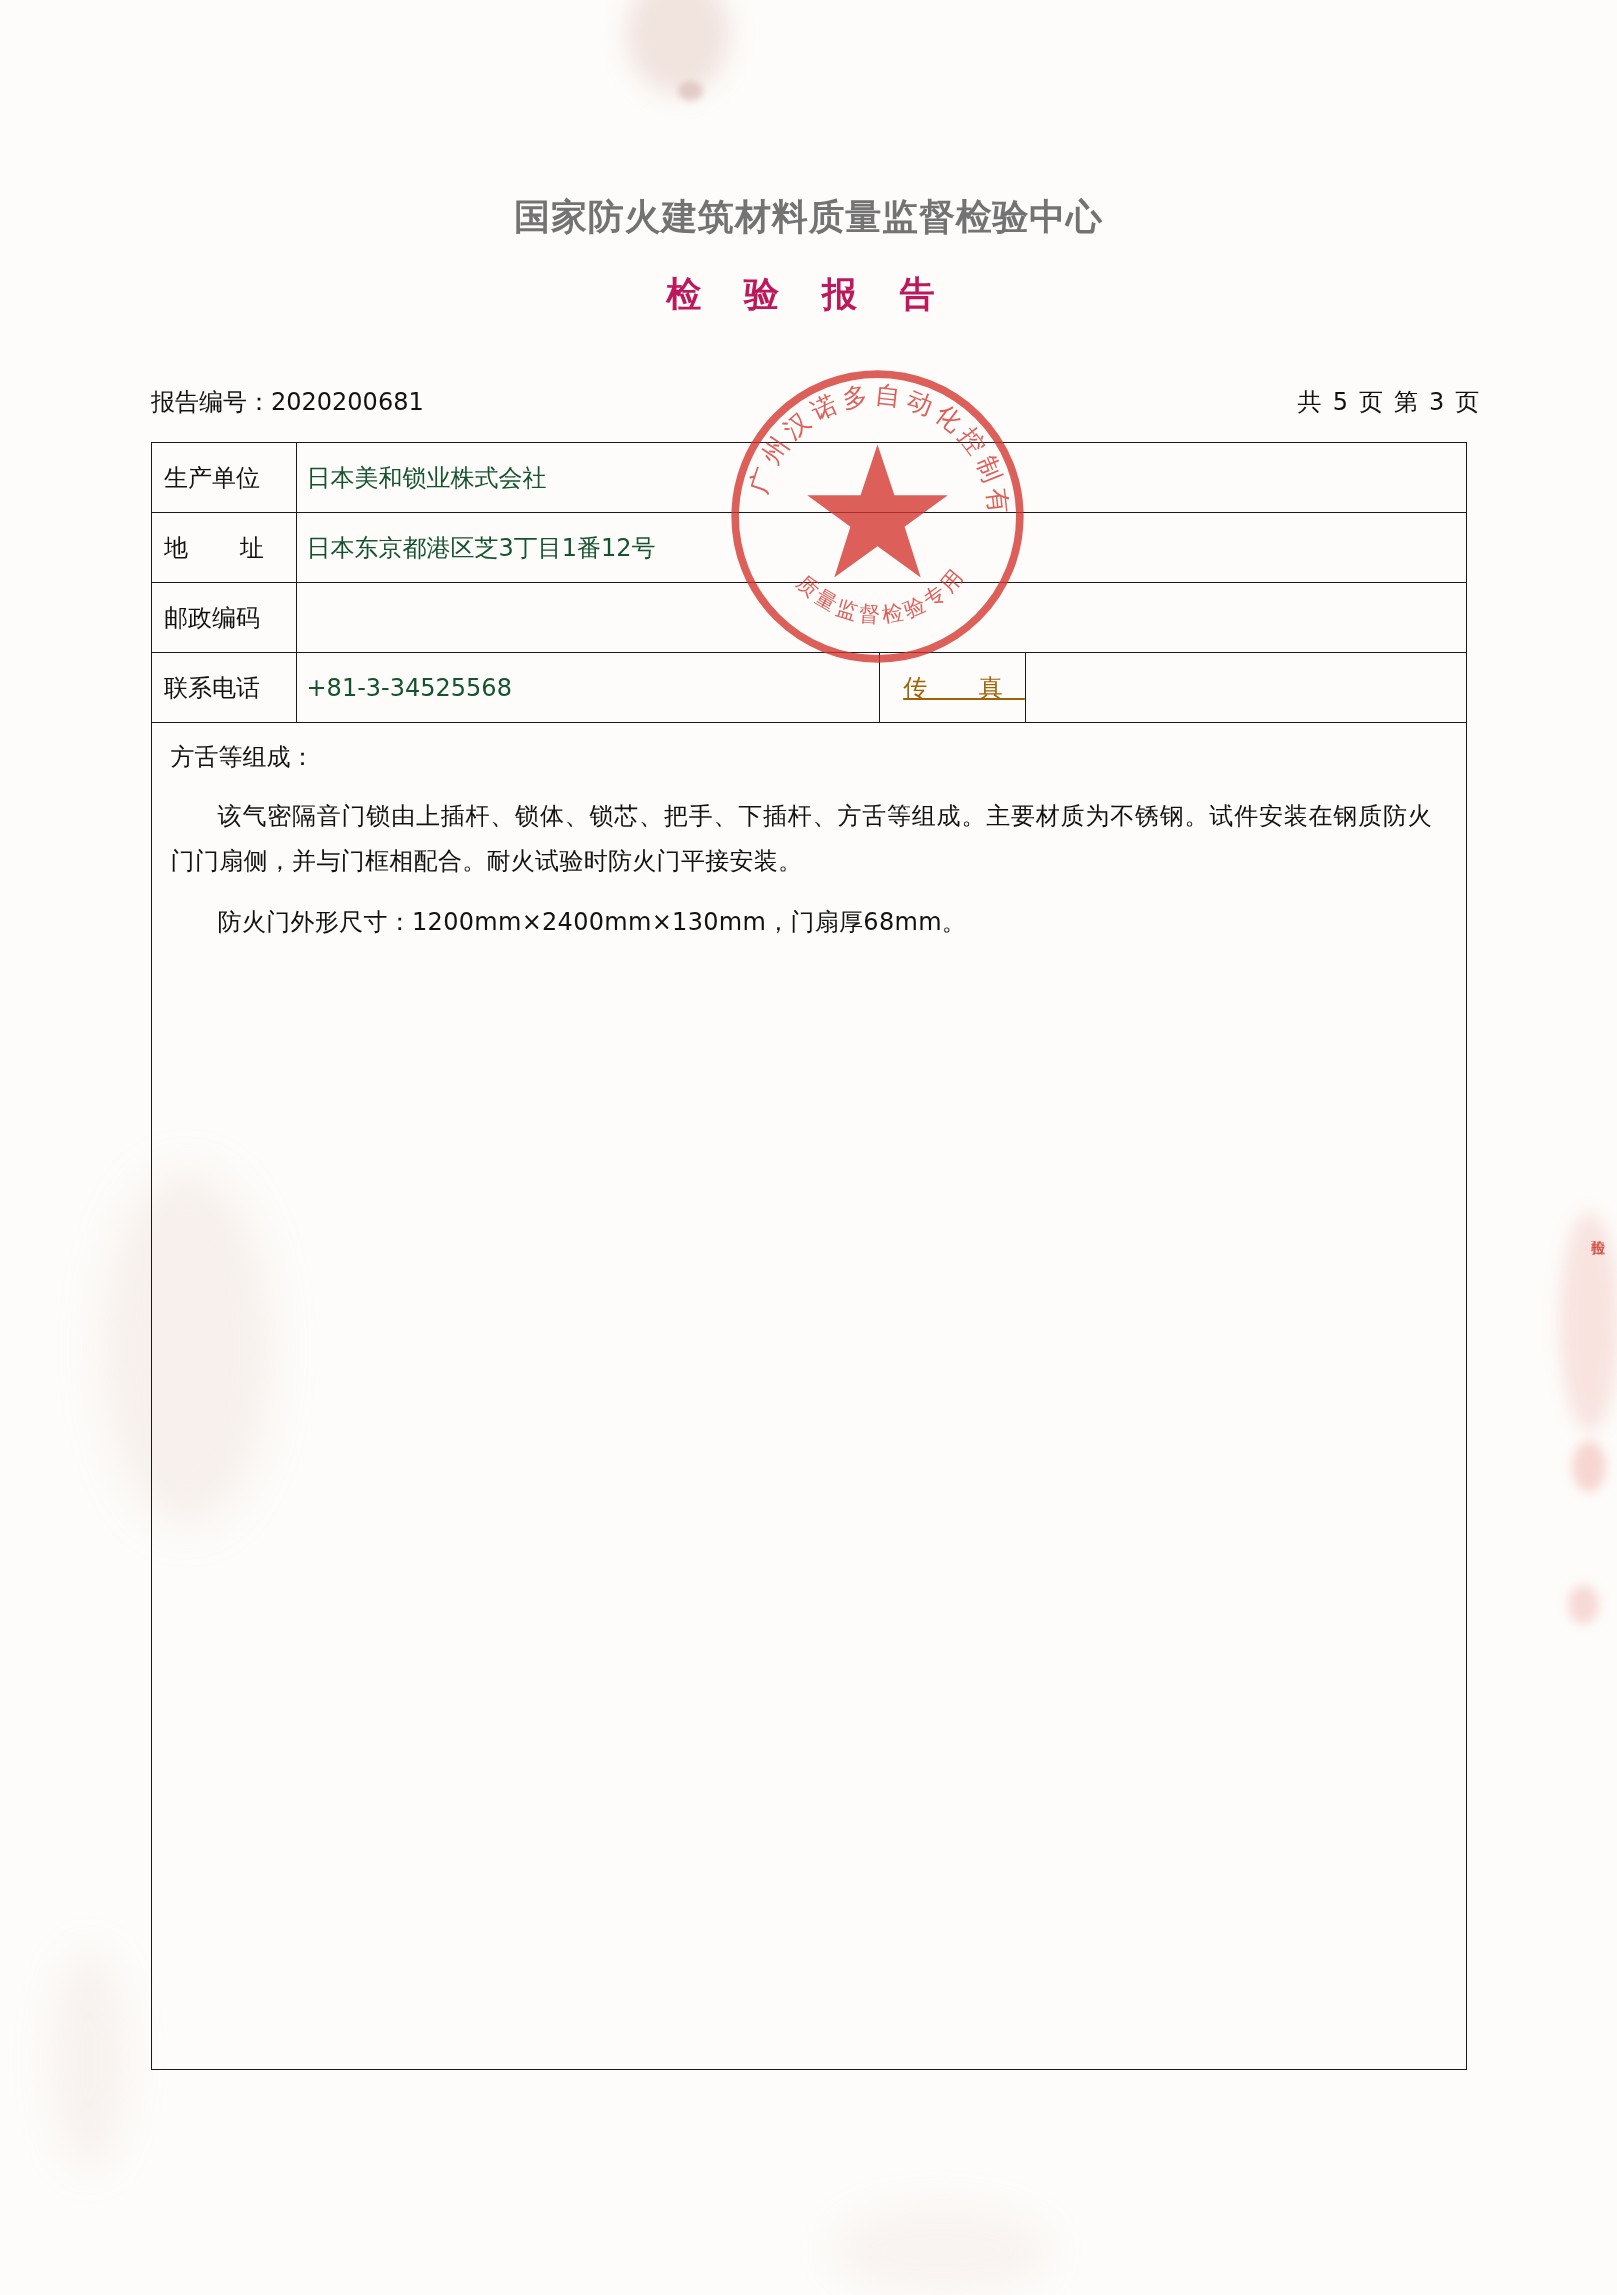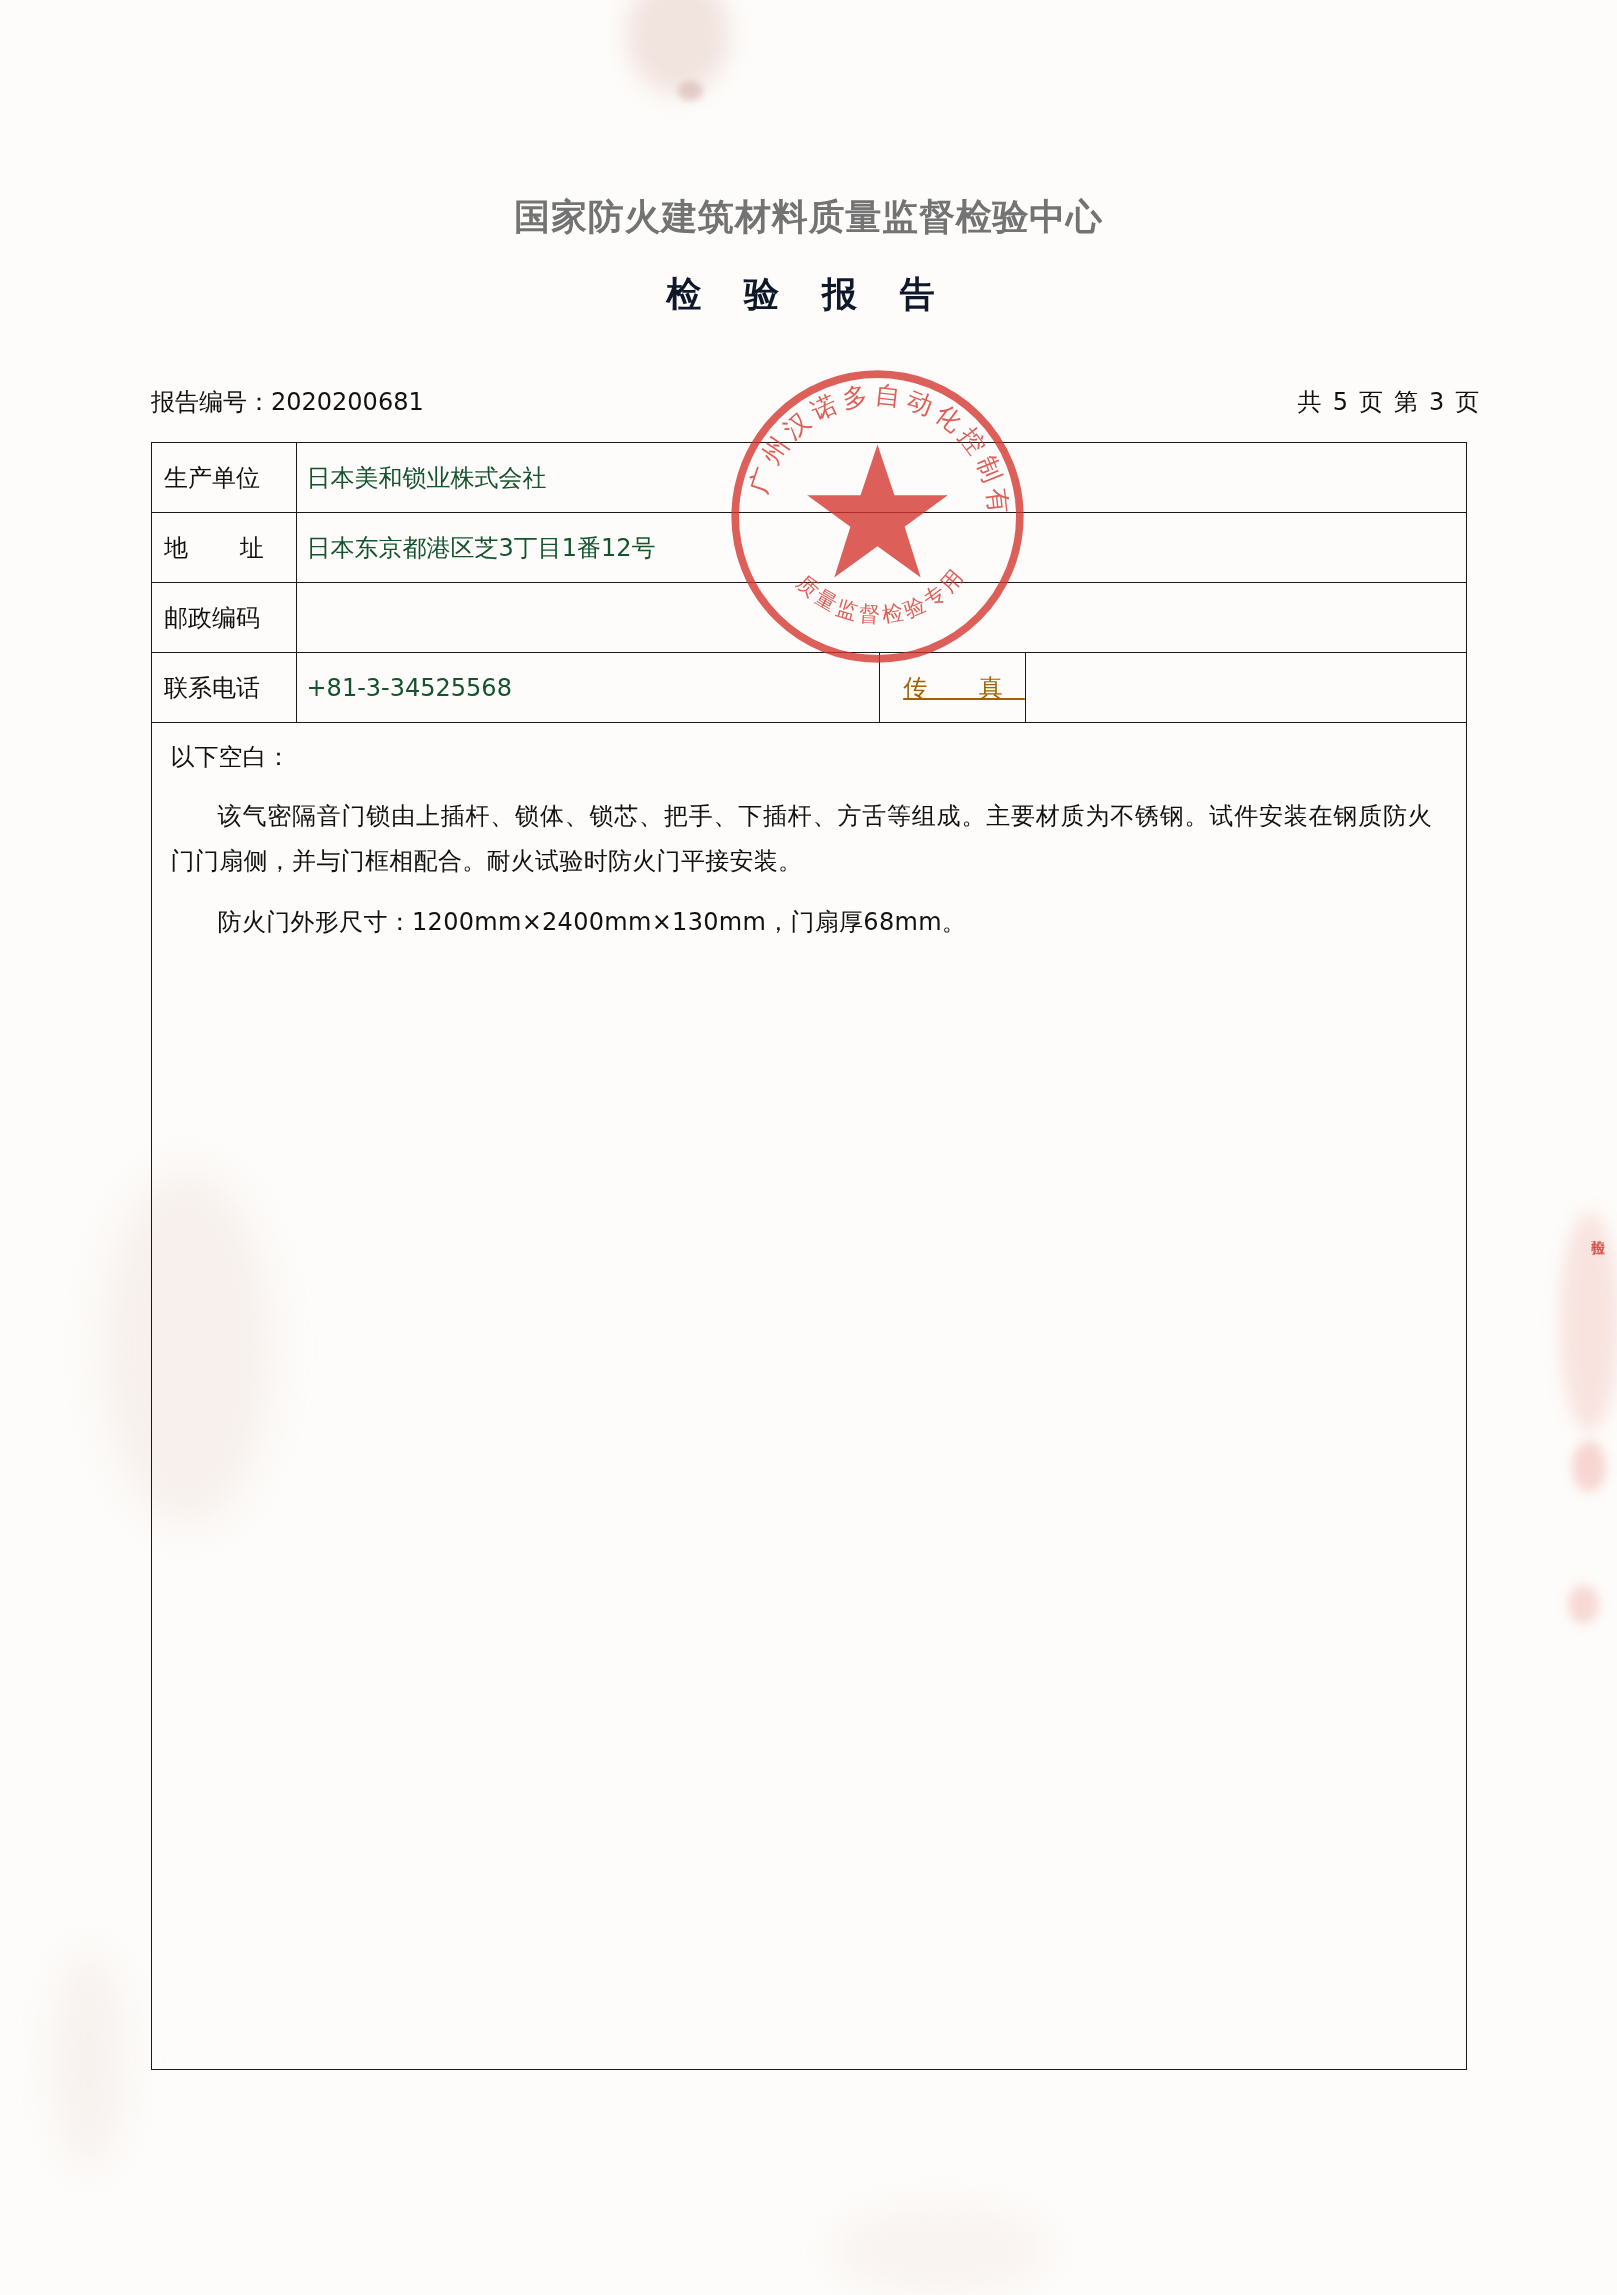--- a/index.html
+++ b/index.html
@@ -54,21 +54,21 @@
     color: #737373;
   }
   .title-sub {
     position: absolute;
     left: 0; right: 16px;
     top: 271px;
     text-align: center;
     font-size: 35px;
     font-weight: bold;
     letter-spacing: 15.3px;
-    color: #0f172a;
+    color: #be185d;
     text-indent: 15.3px;
   }
 
   
   .meta-row {
     position: absolute;
     left: 151px;
     right: 136px;
     top: 386px;
     height: 34px;
@@ -237,21 +237,21 @@
     <div class="row">
       <div class="cell-label">联系电话</div>
       <div class="divider" style="left:144px;"></div>
       <div class="cell-value" style="left:146px; width:582px;">+81-3-34525568</div>
       <div class="divider" style="left:727px;"></div>
       <div class="col-fax-label">传  真</div>
       <div class="divider" style="left:873px;"></div>
     </div>
 
     <div class="desc">
-      <div class="desc-title">以下空白：</div>
+      <div class="desc-title">方舌等组成：</div>
       <p class="desc-p">该气密隔音门锁由上插杆、锁体、锁芯、把手、下插杆、方舌等组成。主要材质为不锈钢。试件安装在钢质防火门门扇侧，并与门框相配合。耐火试验时防火门平接安装。</p>
       <p class="desc-p noindent-small">防火门外形尺寸：1200mm×2400mm×130mm，门扇厚68mm。</p>
     </div>
 
   </div>
 
   <div class="seal">
     <svg width="305" height="305" viewBox="0 0 360 360" xmlns="http://www.w3.org/2000/svg">
       <g opacity="0.78">
         <circle cx="180" cy="180" r="168" fill="none" stroke="#d5342c" stroke-width="9"></circle>

